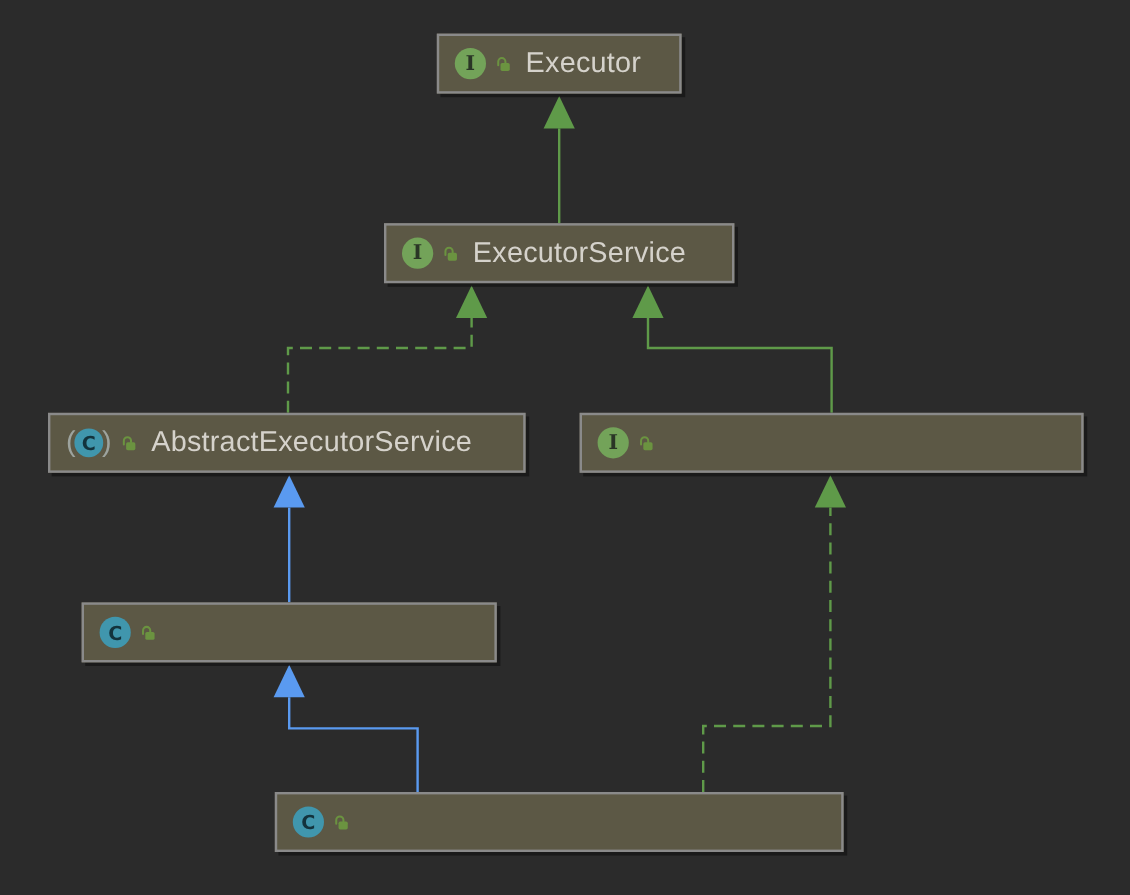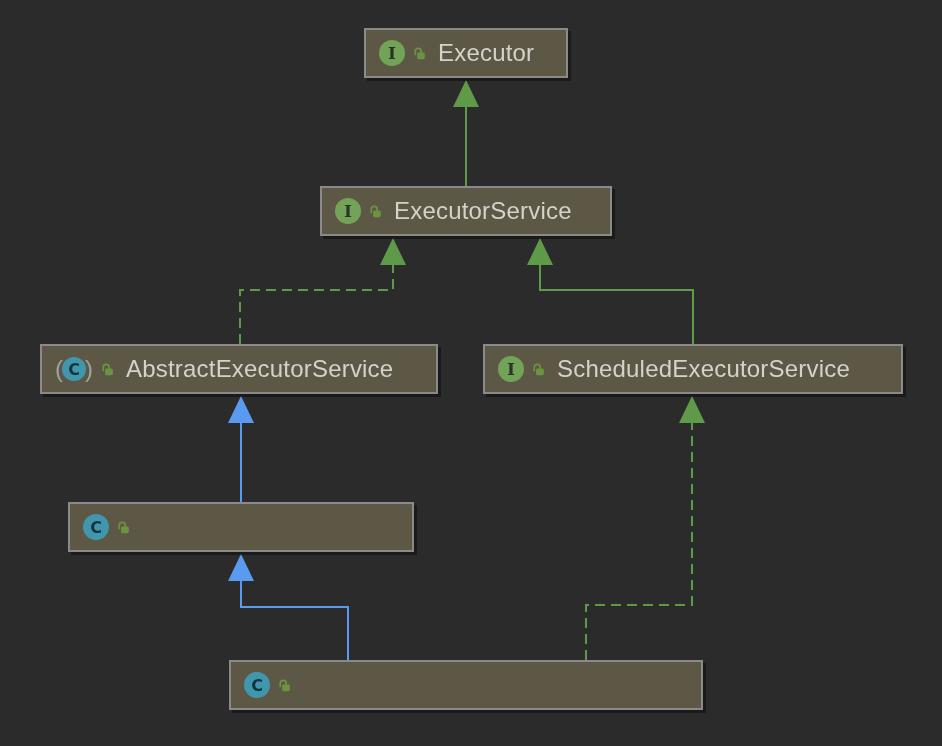--- a/index.html
+++ b/index.html
@@ -94,21 +94,20 @@
   </div>
 
   <div class="node" style="left: 483px; top: 344px; width: 420px; height: 50px;">
     <span class="circle iface-circle">I</span>
     <span class="lock">
       <svg width="15" height="15" viewBox="0 0 15 15">
           <path d="M3.2 8.4 V5.4 a3 3 0 0 1 6 0 V6.5" fill="none" stroke="#6b9340" stroke-width="1.7" stroke-linecap="round"></path>
           <rect x="5.1" y="6.6" width="7.7" height="6.6" rx="1.4" fill="#6b9340"></rect>
         </svg>
     </span>
-    <span class="label">ScheduledExecutorService</span>
   </div>
 
   <div class="node" style="left: 68px; top: 502px; width: 346px; height: 50px;">
     <span class="circle class-circle">C</span>
     <span class="lock">
       <svg width="15" height="15" viewBox="0 0 15 15">
           <path d="M3.2 8.4 V5.4 a3 3 0 0 1 6 0 V6.5" fill="none" stroke="#6b9340" stroke-width="1.7" stroke-linecap="round"></path>
           <rect x="5.1" y="6.6" width="7.7" height="6.6" rx="1.4" fill="#6b9340"></rect>
         </svg>
     </span>

